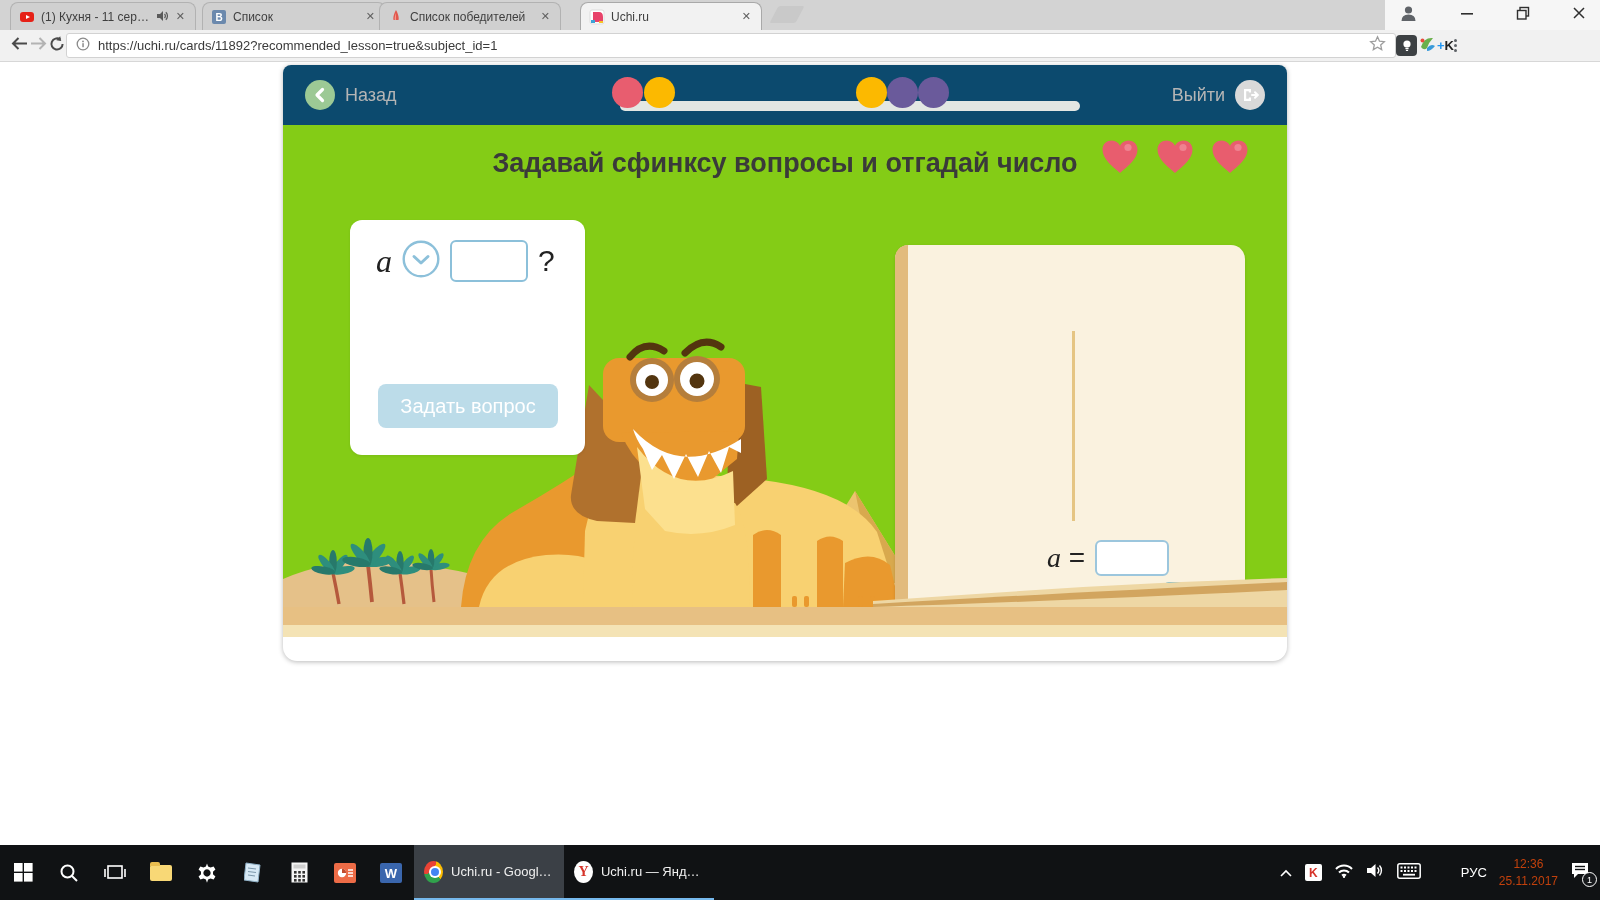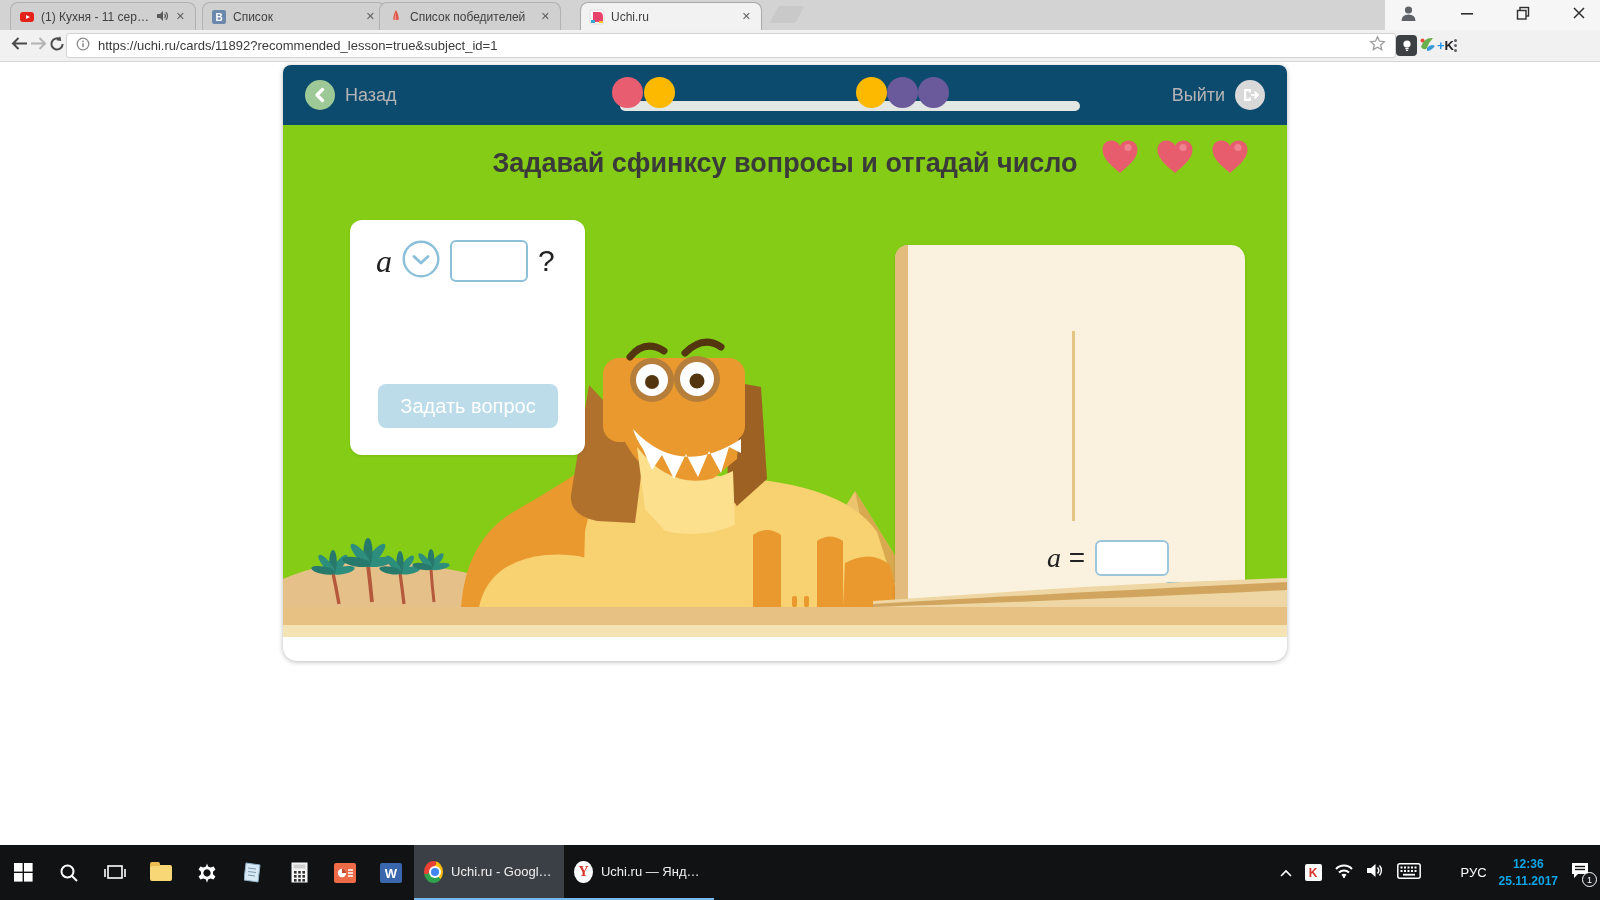--- a/index.html
+++ b/index.html
@@ -72,21 +72,21 @@
   .band2 { height:12px; background:#f4e3b5; }
 
   
   .taskbar { position:absolute; left:0; bottom:0; width:1600px; height:55px; background:#101214; display:flex; align-items:stretch; z-index:10; }
   .tb-icon { width:46px; display:flex; align-items:center; justify-content:center; }
   .task { display:flex; align-items:center; gap:8px; padding:0 10px; width:150px; border-bottom:2px solid #76b9ed; }
   .task.focused { background:#3b4046; }
   .task-label { color:#f0f0f0; font-size:13px; white-space:nowrap; overflow:hidden; text-overflow:ellipsis; }
   .tray { margin-left:auto; display:flex; align-items:center; gap:12px; padding-right:10px; }
   .tray-text { color:#fff; font-size:13px;margin-left:28px; }
-  .clock { color:#0ea5e9; font-size:12px; text-align:center; line-height:1.35;font-weight:bold; }
+  .clock { color:#c2410c; font-size:12px; text-align:center; line-height:1.35; }
   .chrome-logo { width:22px; height:22px; border-radius:50%;
     background:conic-gradient(from 255deg, #ea4335 0 120deg, #fdbd00 0 240deg, #30a24c 0 360deg); position:relative; }
   .chrome-logo::before { content:""; position:absolute; left:5px; top:5px; width:12px; height:12px; background:#fff; border-radius:50%; }
   .chrome-logo::after { content:""; position:absolute; left:7px; top:7px; width:8px; height:8px; background:#4285f4; border-radius:50%; }
   .yandex-logo { width:22px; height:22px; border-radius:50%; background:#fff; color:#d6342a; font-weight:bold; font-size:14px;
     display:flex; align-items:center; justify-content:center; font-family:"Liberation Serif", serif; }
   .badge { position:absolute; right:-7px; bottom:-4px; width:15px; height:15px; background:#16181b; border:1.5px solid #fff; border-radius:50%;
     color:#fff; font-size:9px; display:flex; align-items:center; justify-content:center; }
   .folder-icon { position:relative; width:22px; height:16px; background:#f8d876; border-radius:2px; }
   .folder-icon::before { content:""; position:absolute; left:0; top:-3px; width:10px; height:4px; background:#e9bd4f; border-radius:2px 2px 0 0; }

